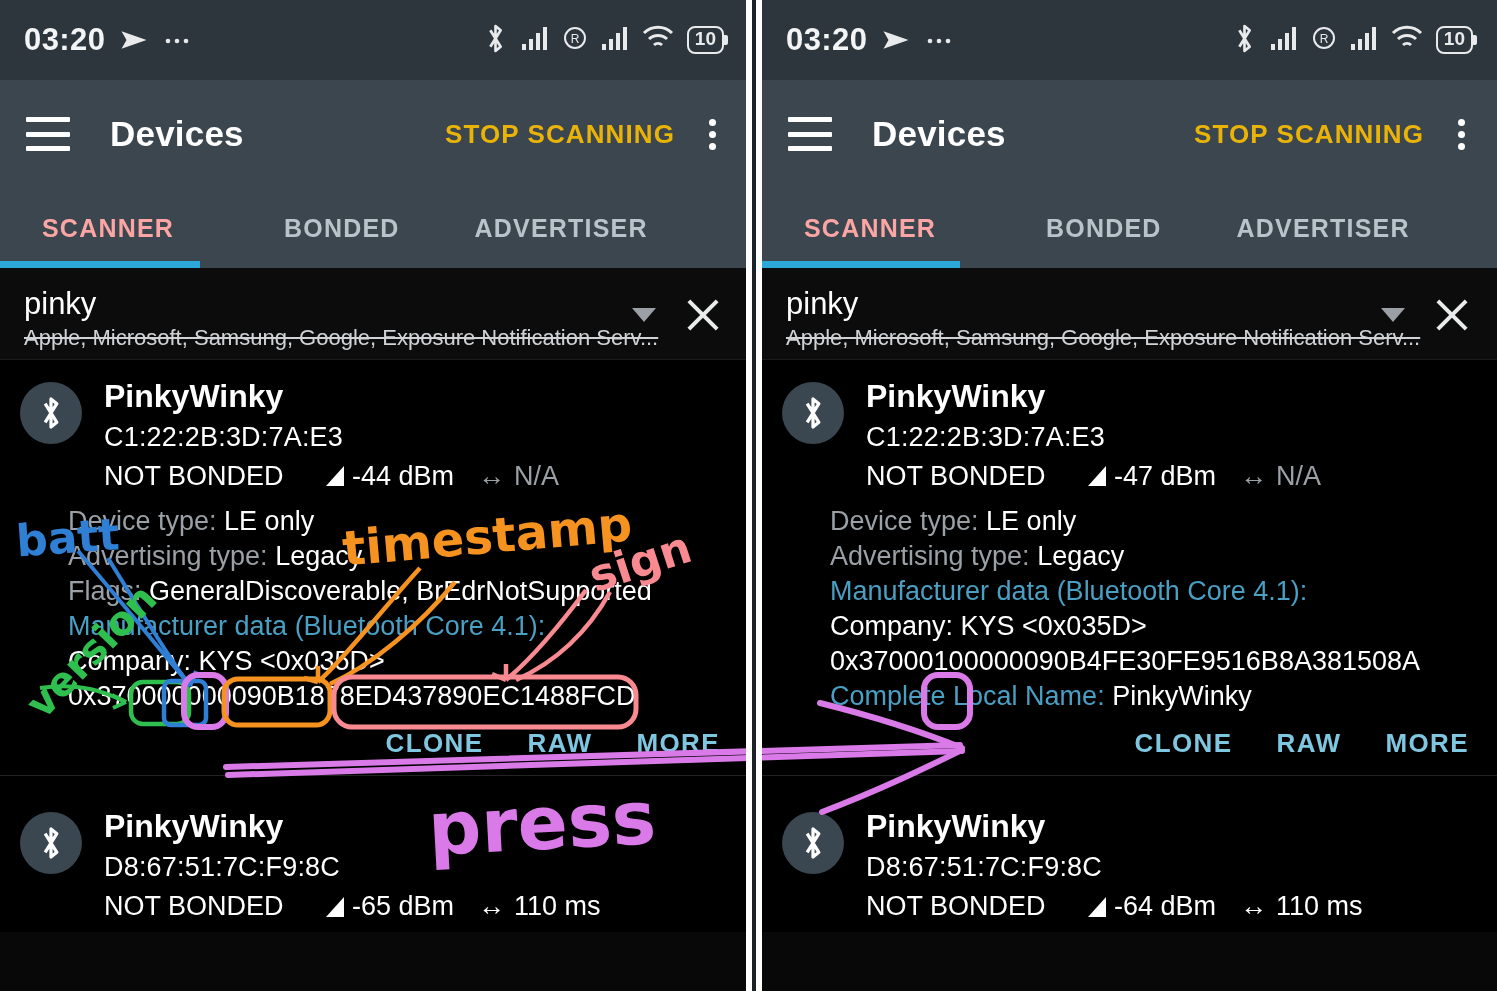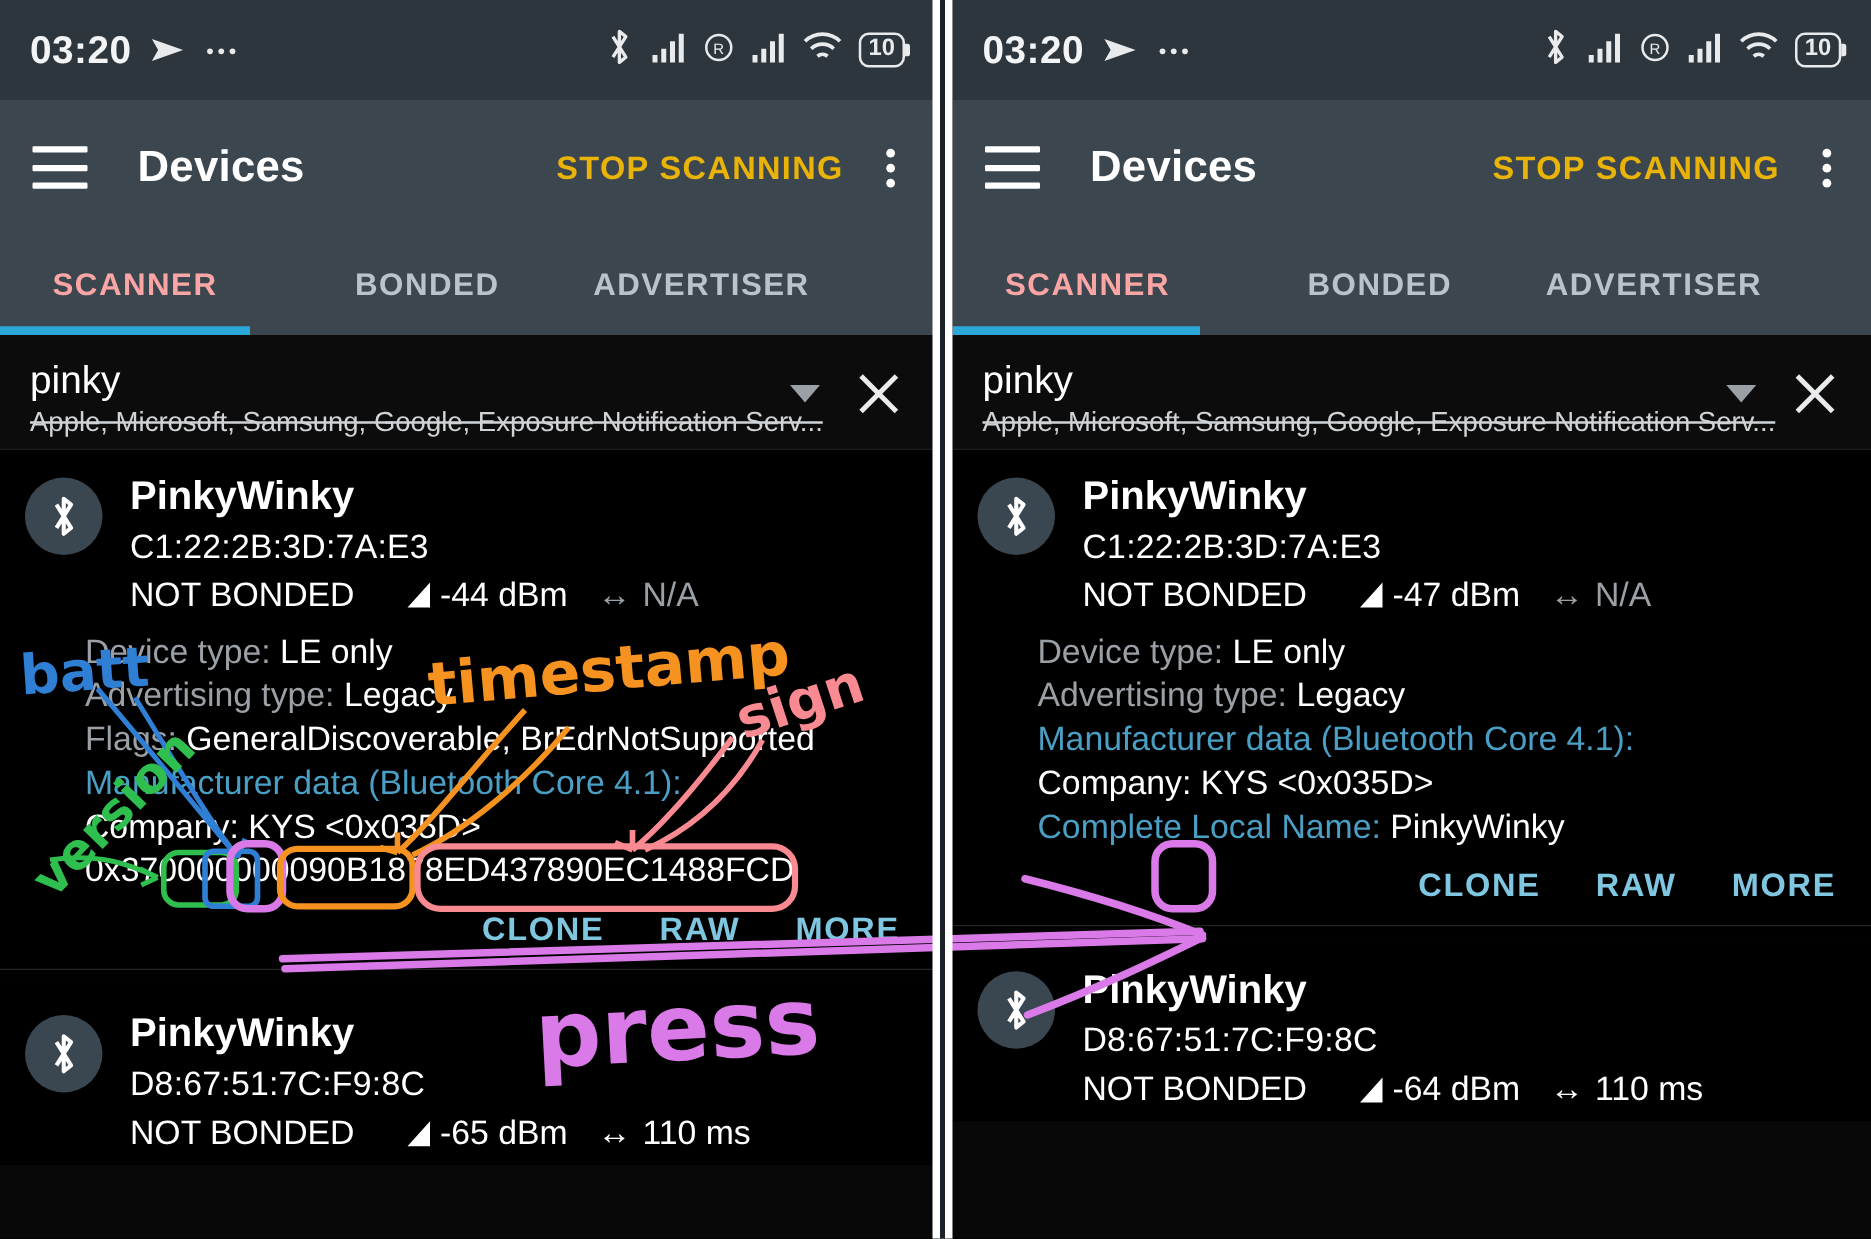--- a/index.html
+++ b/index.html
@@ -371,20 +371,21 @@
         <div class="drow">
           <span class="dlabel">Device type:</span>
           <span>LE only</span>
         </div>
         <div class="drow">
           <span class="dlabel">Advertising type:</span>
           <span>Legacy</span>
         </div>
         <div class="drow dhead">Manufacturer data (Bluetooth Core 4.1):</div>
         <div class="drow">Company: KYS &lt;0x035D&gt;</div>
+        <div class="drow">0x37000100000090B4FE30FE9516B8A381508A</div>
         <div class="drow">
           <span class="dkey">Complete Local Name:</span>
           <span>PinkyWinky</span>
         </div>
       </div>
       <div class="actions">
         <span class="act">CLONE</span>
         <span class="act">RAW</span>
         <span class="act">MORE</span>
       </div>

